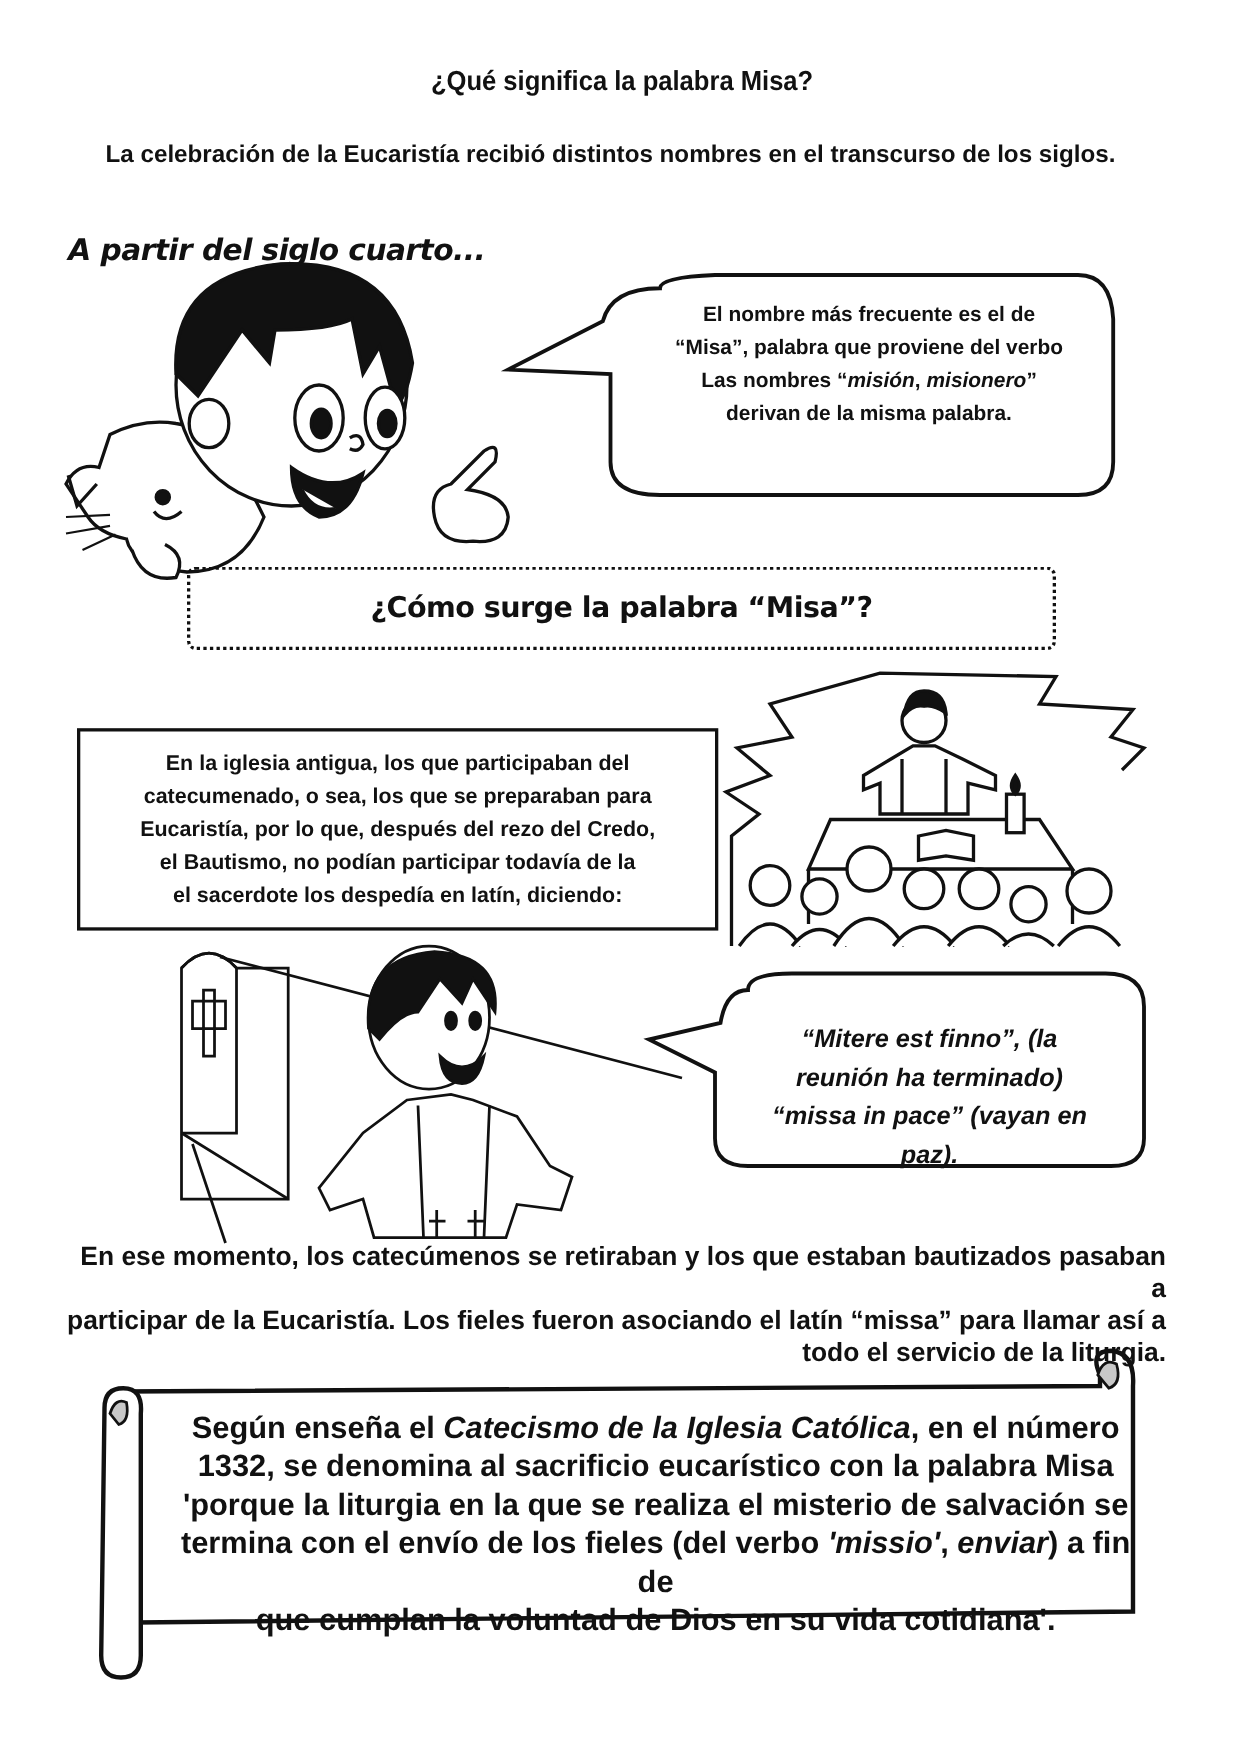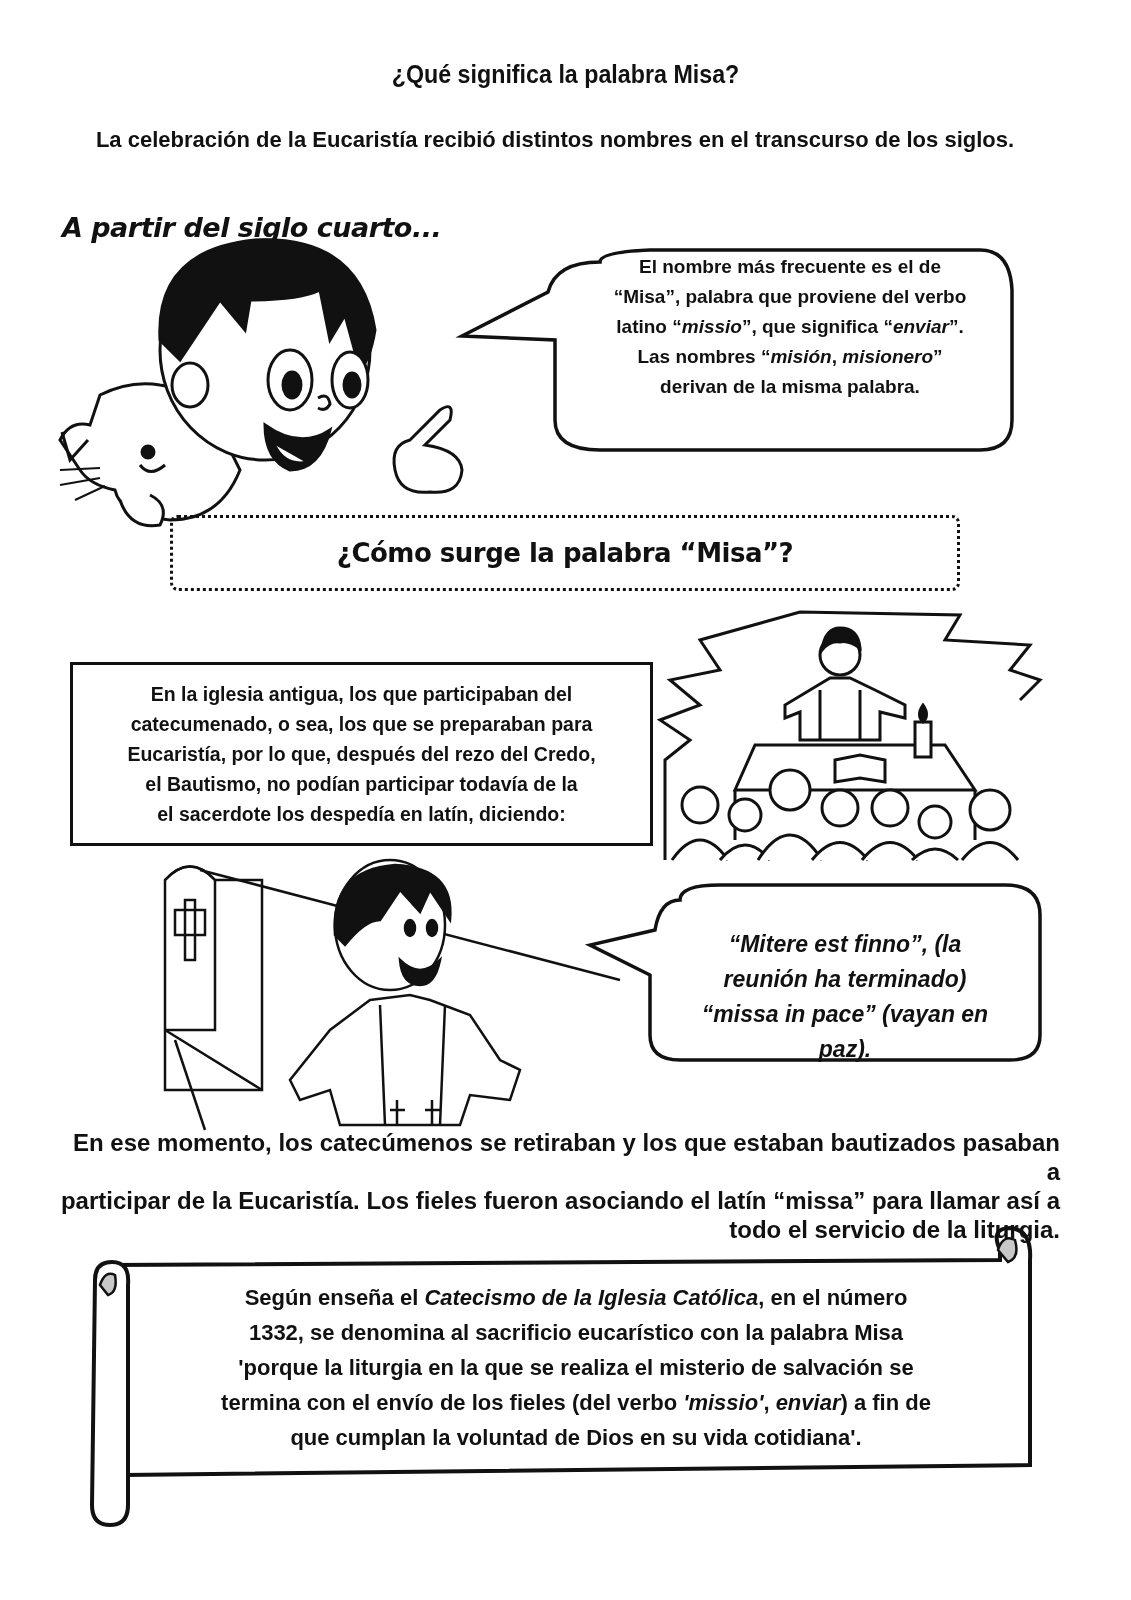--- a/index.html
+++ b/index.html
@@ -11,21 +11,21 @@
   .subhead { left:62px; top:212px; font-size:27px; font-weight:bold; font-style:italic; font-family:"DejaVu Sans", sans-serif; letter-spacing:-0.5px; }
   .bubble-text { font-size:19px; font-weight:bold; line-height:30px; text-align:center; }
   .qbox { left:170px; top:515px; width:790px; height:76px; border:3px dotted #111; border-radius:8px; box-sizing:border-box;
           display:flex; align-items:center; justify-content:center; }
   .qbox span { font-family:"DejaVu Sans", sans-serif; font-weight:bold; font-size:26px; letter-spacing:-0.5px; }
   .rectbox { left:70px; top:662px; width:583px; height:184px; border:3px solid #111; box-sizing:border-box;
              display:flex; align-items:center; justify-content:center; }
   .rectbox div { font-size:19.5px; font-weight:bold; line-height:30px; text-align:center; }
   .quote-text { font-size:23px; font-weight:bold; font-style:italic; line-height:35px; text-align:center;margin-top:27px; }
   .para { left:60px; width:1000px; top:1128px; font-size:24px; font-weight:bold; line-height:29px; text-align:right; }
-  .scroll-text { left:136px; width:880px; top:1280px; font-size:22px; font-weight:bold; line-height:35px; text-align:center; }
+  .scroll-text { left:156px; width:880px; top:1280px; font-size:28px; font-weight:bold; line-height:35px; text-align:center; }
   i { font-style:italic; }
   svg { position:absolute; left:0; top:0; }
 </style>
 </head>
 <body>
 
 <div class="abs title">¿Qué significa la palabra Misa?</div>
 <div class="abs intro">La celebración de la Eucaristía  recibió distintos nombres en el transcurso de los siglos.</div>
 <div class="abs subhead">A partir del siglo cuarto...</div>
 
@@ -113,24 +113,23 @@
   </g>
 
   <g fill="#fff" stroke="#111" stroke-width="4">
     <path d="M110,1265 L1000,1260 L1000,1250 Q990,1228 1010,1228 Q1032,1230 1030,1260 L1030,1465 L125,1475 Z"></path>
     <path d="M95,1280 Q95,1262 112,1262 Q130,1262 128,1285 L128,1505 Q128,1525 110,1525 Q92,1525 92,1505 Z"></path>
     <path d="M100,1285 Q105,1270 115,1275 Q118,1292 108,1295 Z" fill="#c8c8c8" stroke-width="2.5"></path>
     <path d="M998,1250 Q1003,1234 1015,1240 Q1020,1258 1008,1262 Z" fill="#c8c8c8" stroke-width="2.5"></path>
   </g>
 </svg>
 
-<div class="abs bubble-text" style="left:570px; top:252px; width:440px;">
+<div class="abs bubble-text" style="left:570px; top:272px; width:440px;">
   <div>El nombre más frecuente es el de</div>
   <div>“Misa”, palabra que proviene del verbo</div>
-  <div><span>latino “</span><i>missio</i><span>”, que significa “</span><i>enviar</i><span>”.</span></div>
   <div><span>Las nombres “</span><i>misión</i><span>, </span><i>misionero</i><span>”</span></div>
   <div>derivan de la misma palabra.</div>
 </div>
 
 <div class="abs qbox">
   <span>¿Cómo surge la palabra “Misa”?</span>
 </div>
 
 <div class="abs rectbox">
   <div>

